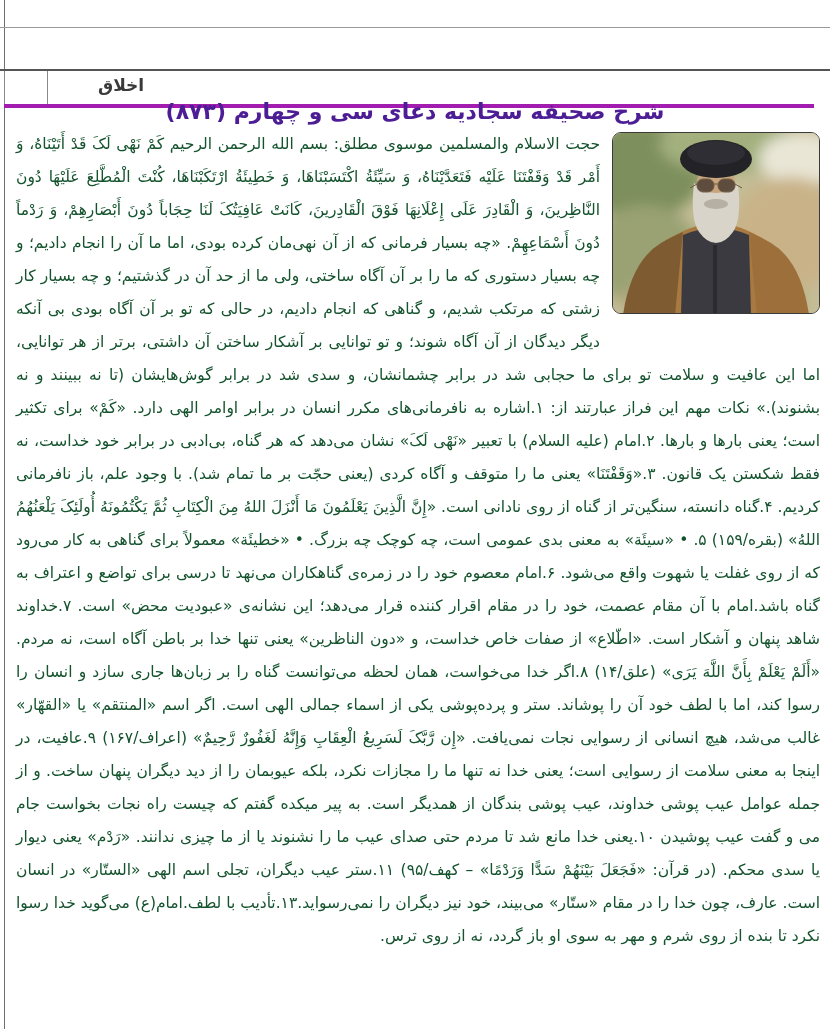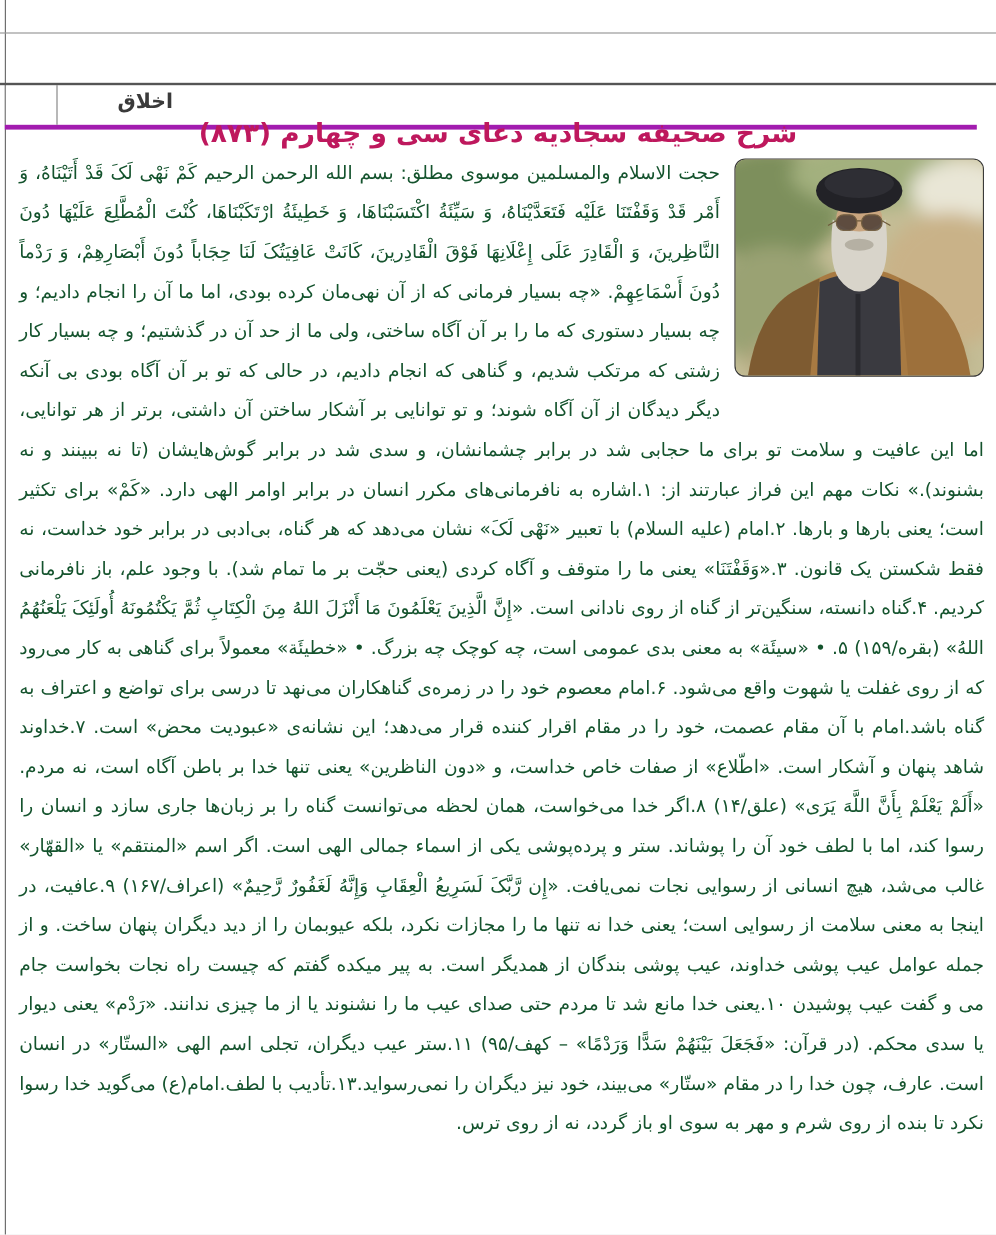--- a/index.html
+++ b/index.html
@@ -35,21 +35,21 @@
     font-size:17px;font-weight:bold;color:#3a3a3a;
     direction:rtl;
   }
   .rule-heavy{
     position:absolute;left:0;right:0;top:69px;height:2px;
     background:#555555;
   }
   .article-title{
     position:absolute;left:0;right:0;top:84px;
     text-align:center;
-    font-size:22px;font-weight:bold;color:#be185d;
+    font-size:22px;font-weight:bold;color:#4c1d95;
     direction:rtl;
     letter-spacing:-0.5px;
   }
   .article-body{
     position:absolute;top:128px;right:10px;left:16px;
     direction:rtl;
     text-align:justify;
     font-size:15.5px;
     line-height:33px;
     color:#14532d;

